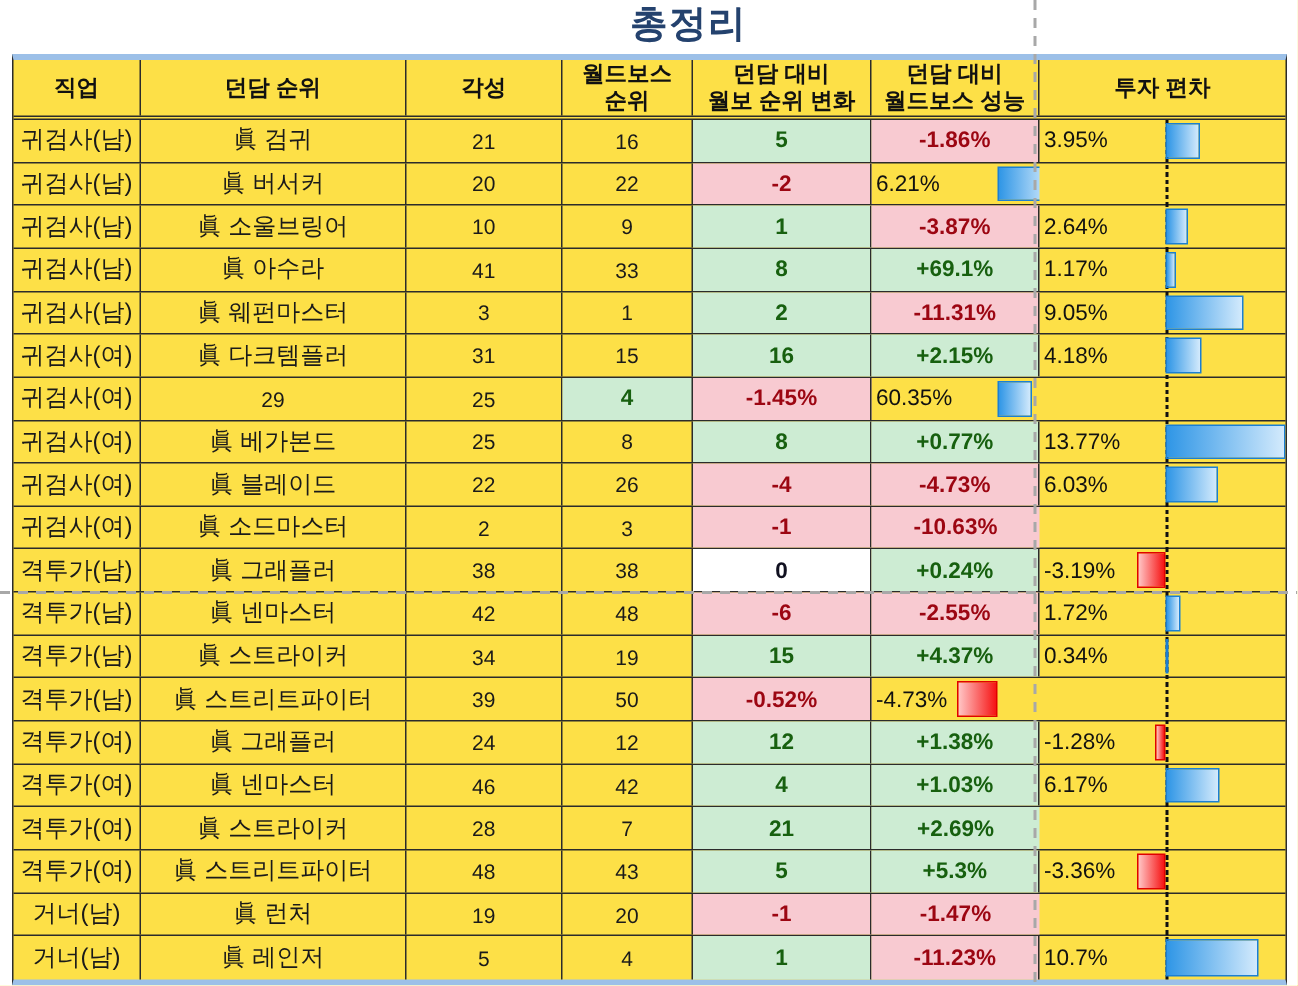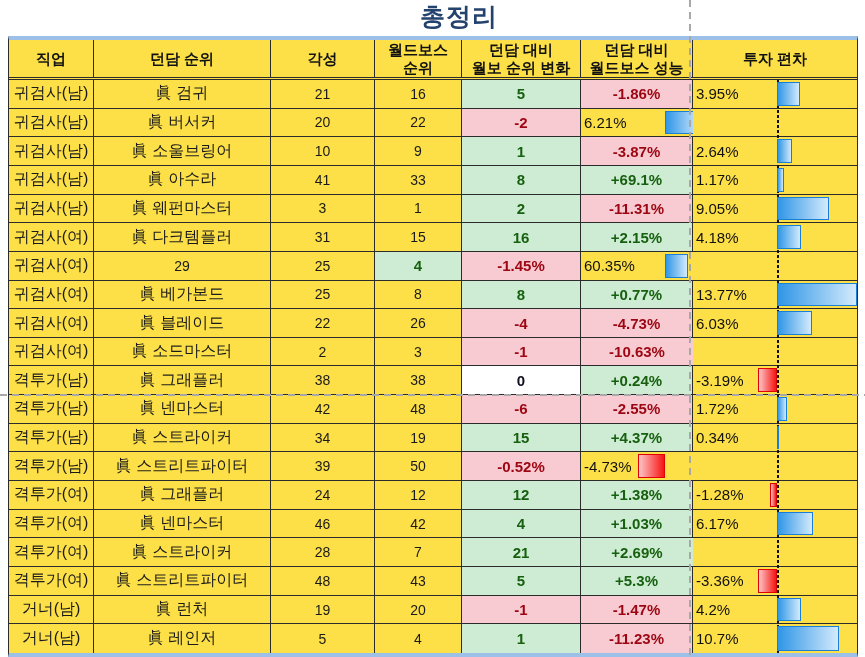--- a/index.html
+++ b/index.html
@@ -313,24 +313,20 @@
     </div>
   </div>
 
   <div class="row">
     <div class="cell job">거너(남)</div>
     <div class="cell awakening">眞 런처</div>
     <div class="cell num dundam">19</div>
     <div class="cell num worldboss">20</div>
     <div class="cell change bad">-1</div>
     <div class="cell perf bad">-1.47%</div>
-    <div class="cell invest">
-      <span class="invest-label">4.2%</span>
-      <div class="invest-bar pos" style="width: 24.36px; left: 84px;"></div>
-    </div>
   </div>
 
   <div class="row">
     <div class="cell job">거너(남)</div>
     <div class="cell awakening">眞 레인저</div>
     <div class="cell num dundam">5</div>
     <div class="cell num worldboss">4</div>
     <div class="cell change good">1</div>
     <div class="cell perf bad">-11.23%</div>
     <div class="cell invest">

